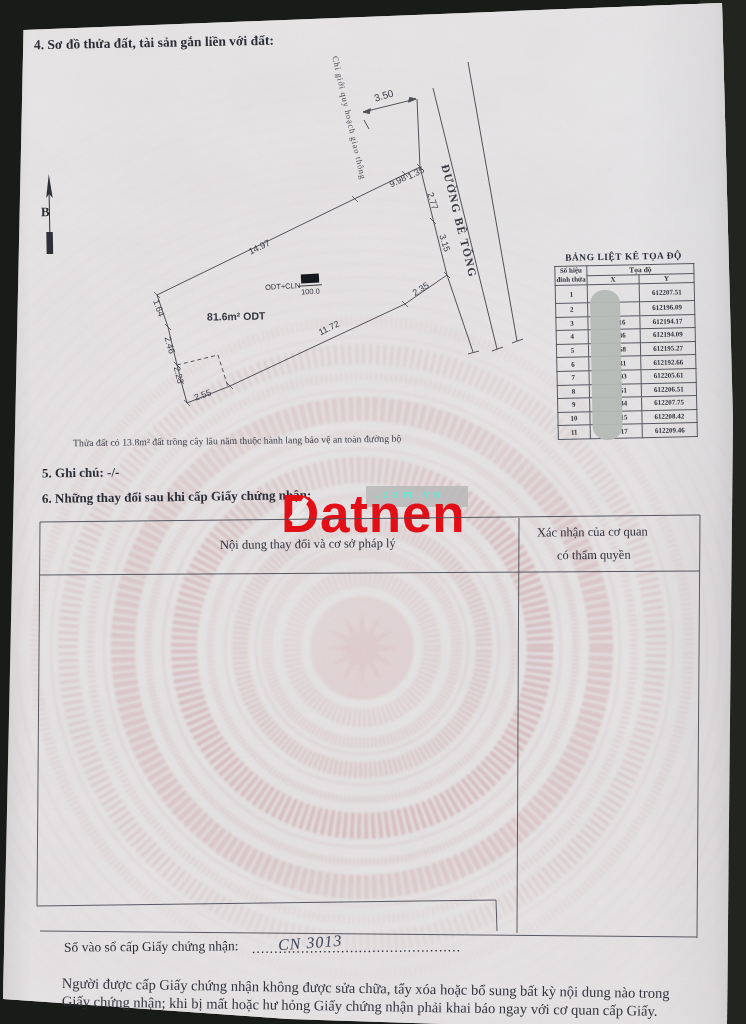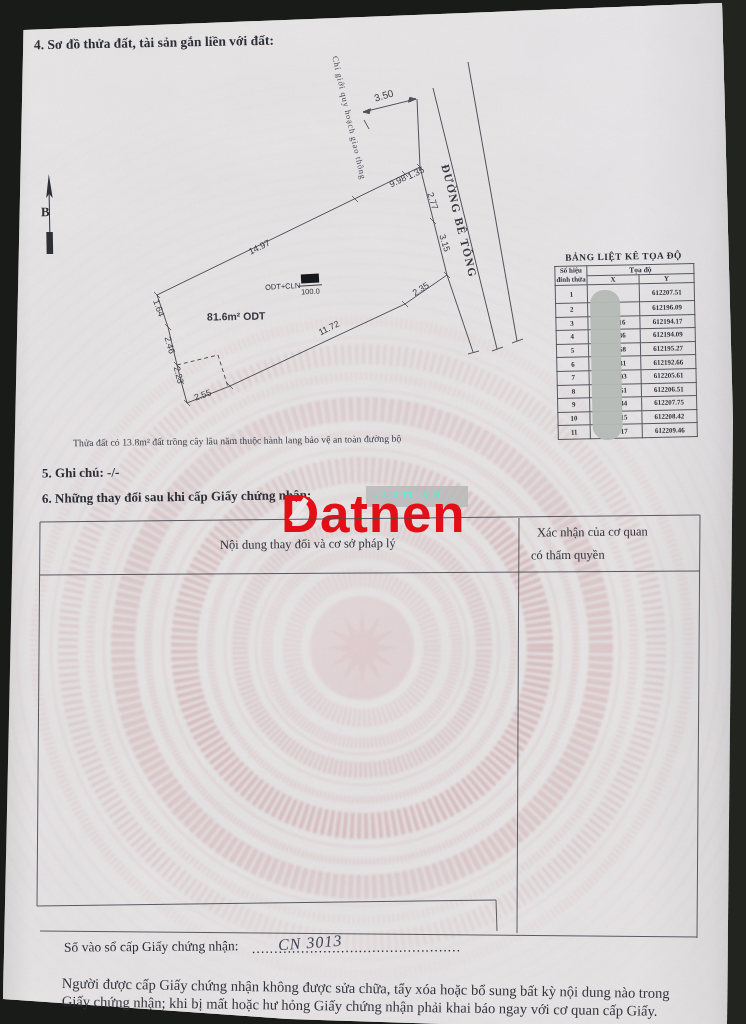--- a/index.html
+++ b/index.html
@@ -298,21 +298,21 @@
   <path d="M700,515 L697,938"></path>
   <path d="M37,906 L496,900 L497,931"></path>
   <path d="M40,931 L697,937"></path>
  </g>
 </svg>
 
 <div class="t" style="left:220px;top:537px;font-size:12.5px;color:#2f313b;transform:rotate(-0.6deg)">Nội dung thay đổi và cơ sở pháp lý</div>
 
 <div class="t" style="left:537px;top:525px;font-size:12.5px;color:#2f313b;transform:rotate(-0.6deg)">Xác nhận của cơ quan</div>
 
-<div class="t" style="left:531px;top:548px;font-size:12.5px;color:#2f313b;transform:rotate(-0.6deg)">có thẩm quyền</div>
+<div class="t" style="left:557px;top:548px;font-size:12.5px;color:#2f313b;transform:rotate(-0.6deg)">có thẩm quyền</div>
 
 <div class="t" style="left:64px;top:939px;font-size:13.5px;color:#2b2d37;transform:rotate(-0.5deg)">Số vào sổ cấp Giấy chứng nhận:</div>
 
 <div class="t" style="left:252px;top:940px;font-size:13px;color:#2b2d37;letter-spacing:1.2px;transform:rotate(-0.5deg)">...............................................</div>
 
 <div class="t" style="left:278px;top:934px;font-size:16px;font-style:italic;color:#3e4457;transform:rotate(-4deg);letter-spacing:1px">CN 3013</div>
 
 <div class="t" style="left:62px;top:975px;font-size:14.5px;color:#33353e;transform:rotate(0.95deg);transform-origin:0 0">Người được cấp Giấy chứng nhận không được sửa chữa, tẩy xóa hoặc bổ sung bất kỳ nội dung nào trong</div>
 
 <div class="t" style="left:62px;top:993px;font-size:14.5px;color:#33353e;transform:rotate(0.95deg);transform-origin:0 0">Giấy chứng nhận; khi bị mất hoặc hư hỏng Giấy chứng nhận phải khai báo ngay với cơ quan cấp Giấy.</div>

